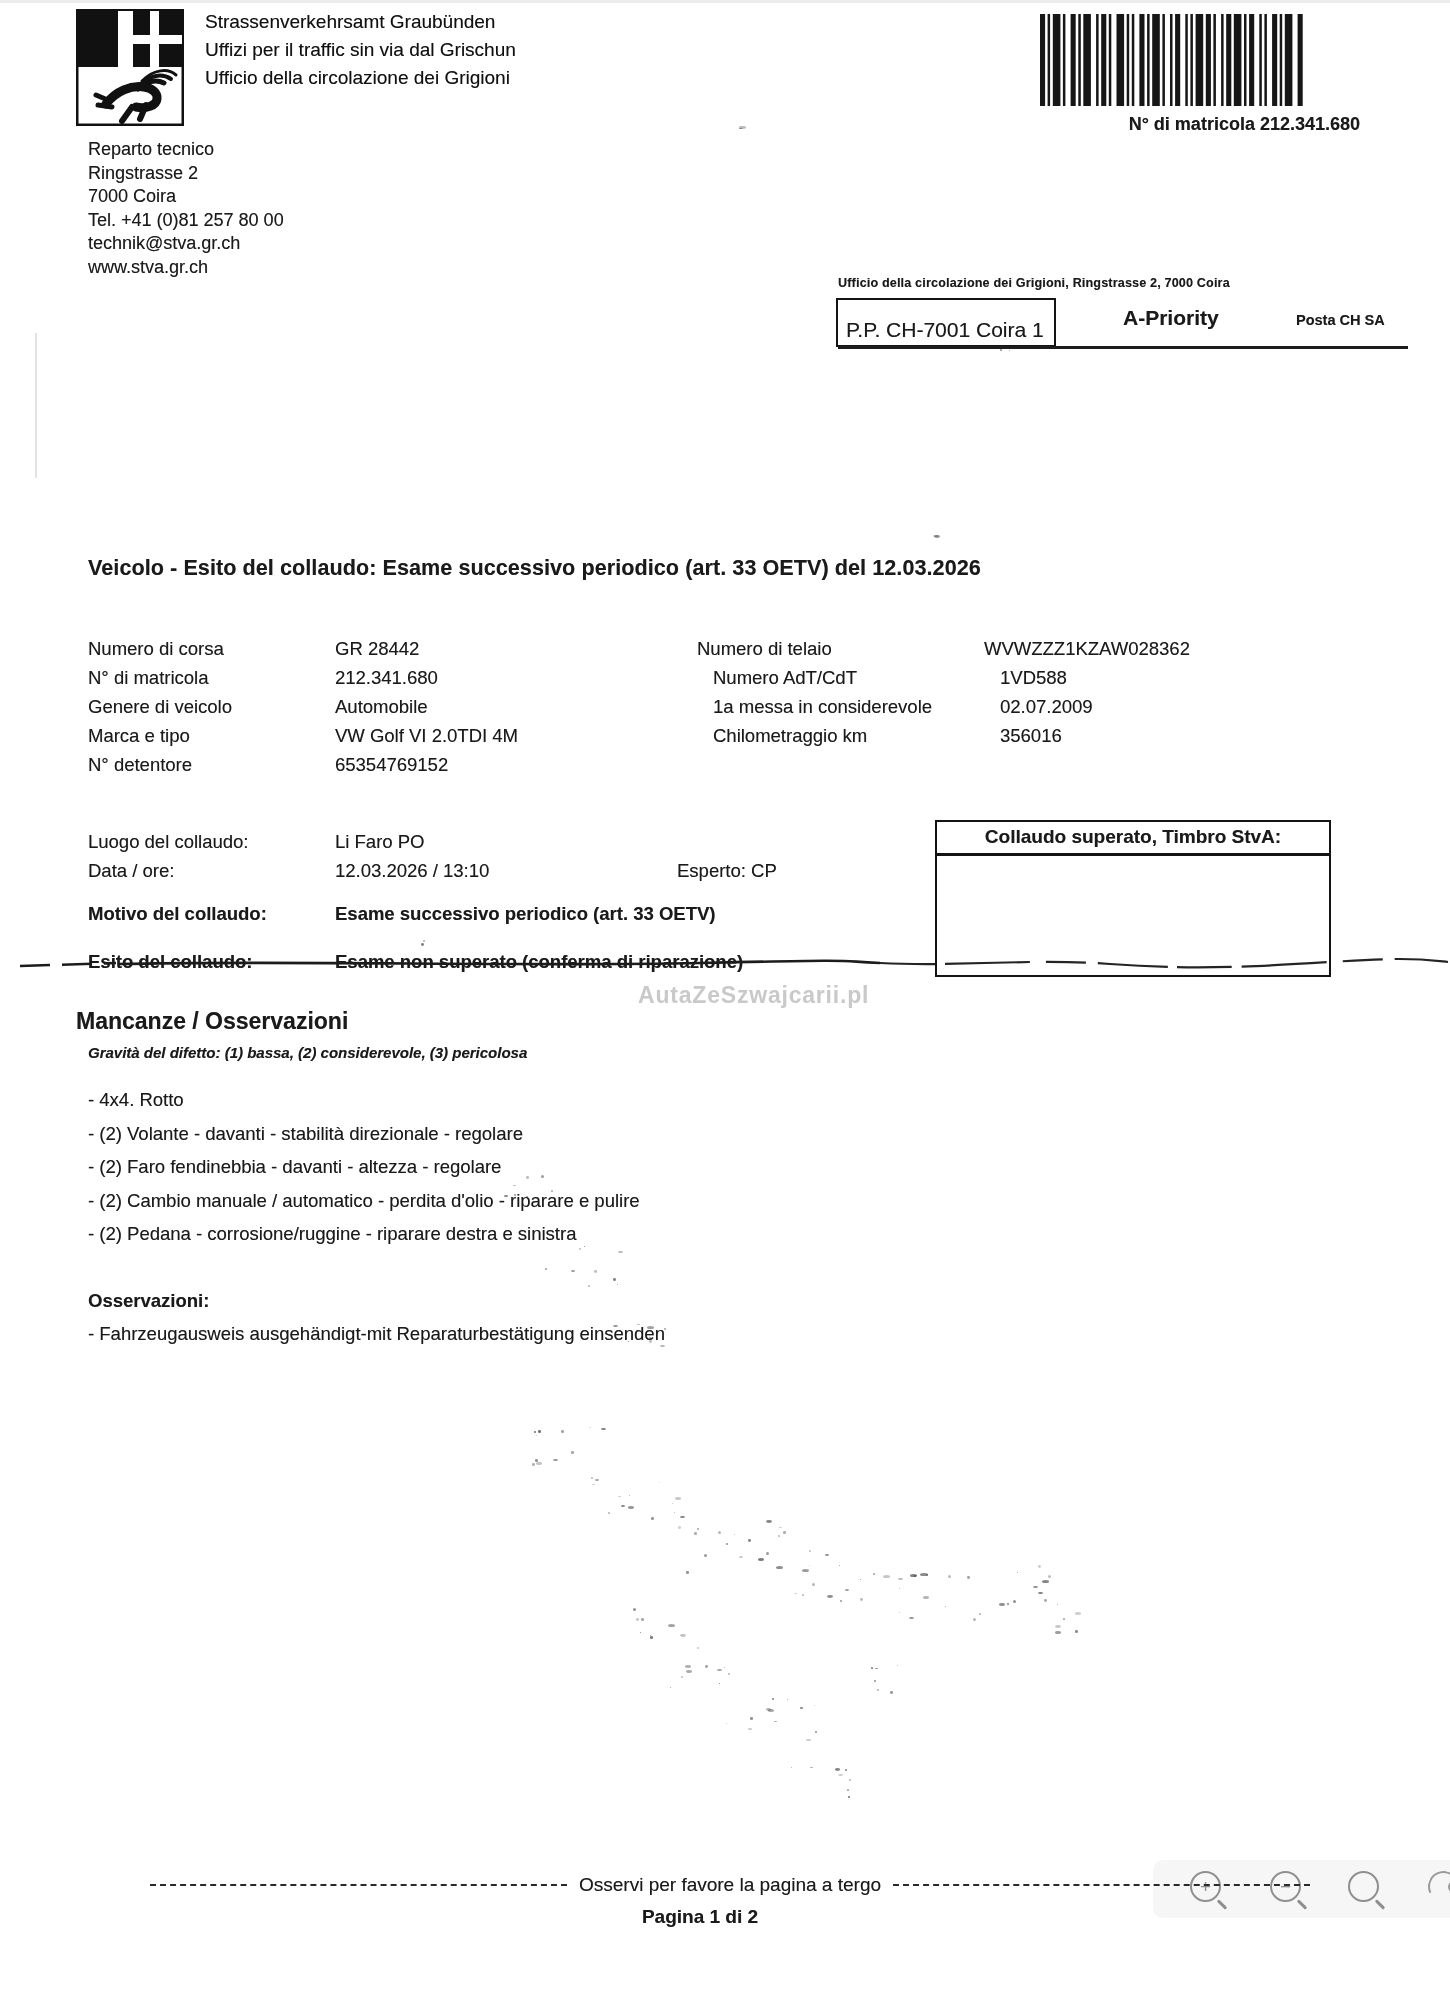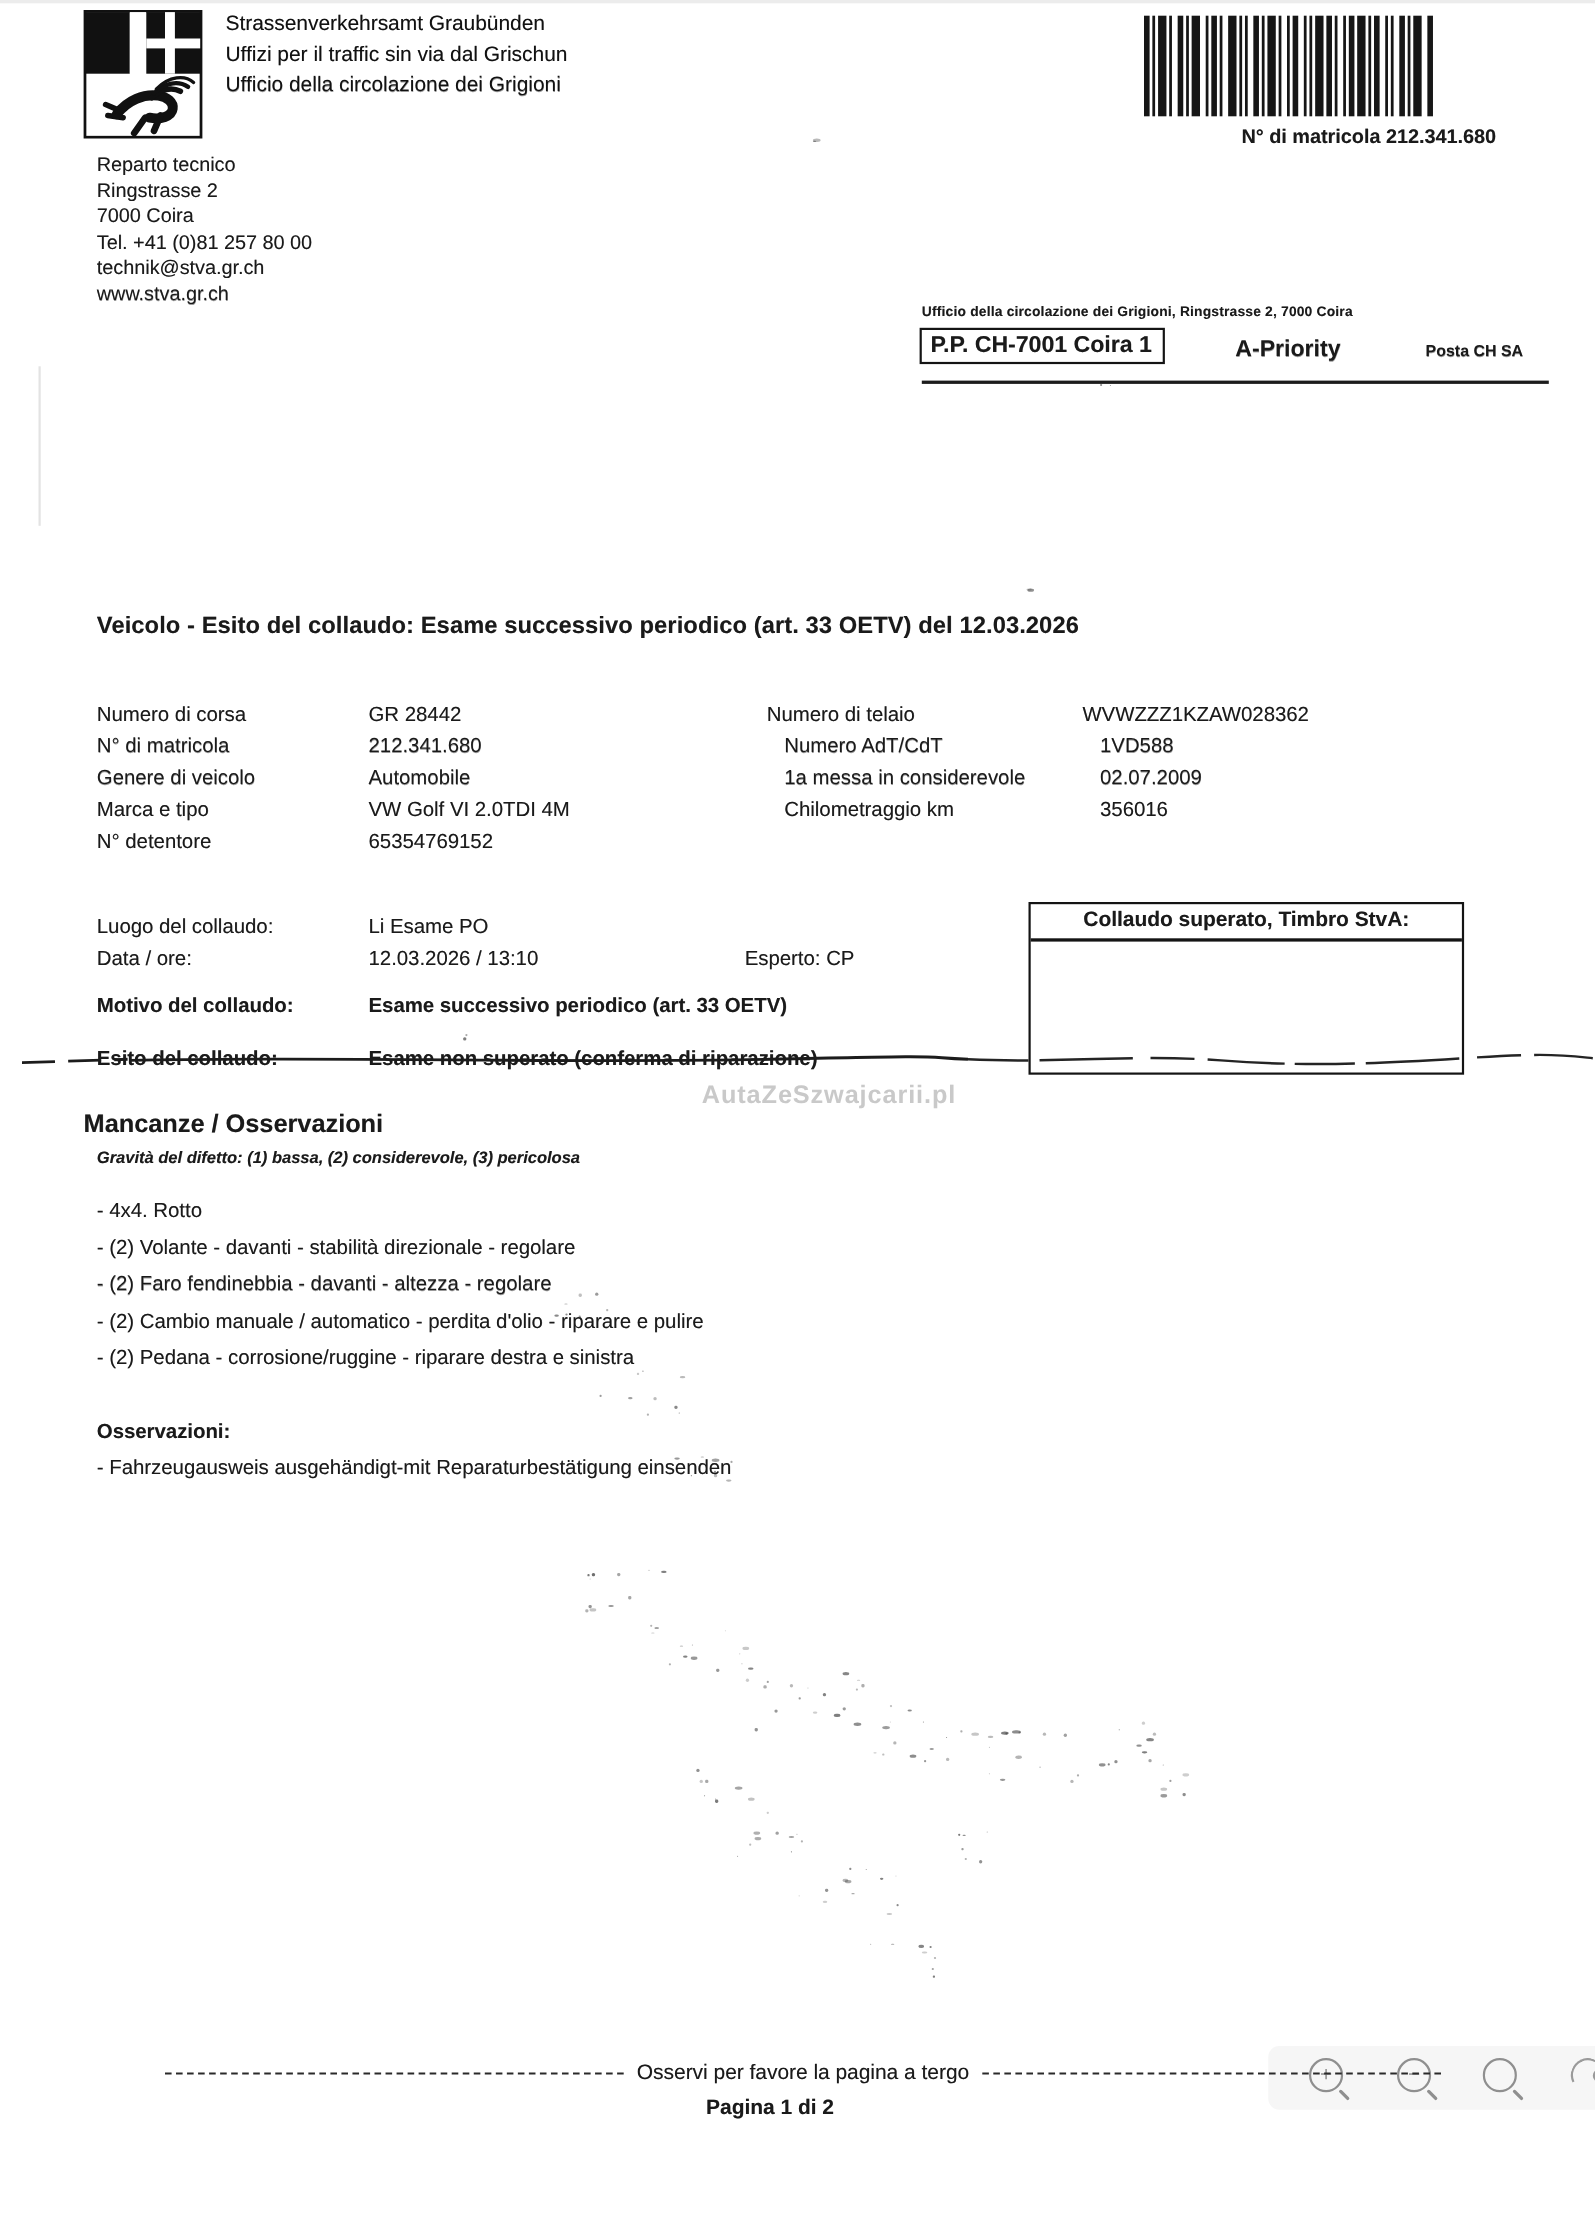--- a/index.html
+++ b/index.html
@@ -15,21 +15,21 @@
 
   
   .logo-box{left:76px;top:9px;width:108px;height:117px;}
   .org-lines{left:205px;top:8px;font-size:19px;line-height:28px;color:#111;}
   .address{left:88px;top:138px;font-size:18px;line-height:23.5px;}
 
   .barcode-wrap{left:1040px;top:14px;width:320px;height:92px;}
   .barcode-caption{left:1040px;top:114px;width:320px;text-align:right;font-size:18px;font-weight:600;}
 
   .sender-line{left:838px;top:276px;font-size:12.5px;font-weight:700;letter-spacing:0.2px;}
-  .pp-box{left:836px;top:298px;border:2.5px solid #141414;padding:2px 10px 3px 8px;font-size:21px;font-weight:700;}
+  .pp-box{left:836px;top:298px;border:2.5px solid #141414;padding:18px 10px 3px 8px;font-size:21px;font-weight:400;}
   .priority{left:1123px;top:306px;font-size:21px;font-weight:700;}
   .carrier{left:1296px;top:312px;font-size:14.5px;font-weight:700;}
   .postal-rule{left:838px;top:346px;width:570px;height:3px;background:#1c1c1c;}
 
   .doc-title{left:88px;top:556px;font-size:21.5px;font-weight:700;letter-spacing:0.1px;}
 
   .vrow{position:absolute;font-size:18.5px;white-space:nowrap;}
   .vrow .lbl{display:inline-block;}
   .vl .lbl{width:247px;}
   .vr .lbl{width:287px;}
@@ -180,21 +180,21 @@
     <span class="lbl">Numero AdT/CdT</span><span>1VD588</span>
   </div>
   <div class="vrow vr" style="left:713px;top:696px">
     <span class="lbl">1a messa in considerevole</span><span>02.07.2009</span>
   </div>
   <div class="vrow vr" style="left:713px;top:725px">
     <span class="lbl">Chilometraggio km</span><span>356016</span>
   </div>
 
   <div class="vrow vl" style="left:88px;top:831px">
-    <span class="lbl">Luogo del collaudo:</span><span>Li Esame PO</span>
+    <span class="lbl">Luogo del collaudo:</span><span>Li Faro PO</span>
   </div>
   <div class="vrow vl" style="left:88px;top:860px">
     <span class="lbl">Data / ore:</span><span>12.03.2026 / 13:10</span>
   </div>
   <div class="vrow" style="left:677px;top:860px">Esperto: CP</div>
 
   <div class="abs stampbox">
     <div class="stamp-title">Collaudo superato, Timbro StvA:</div>
   </div>
 

